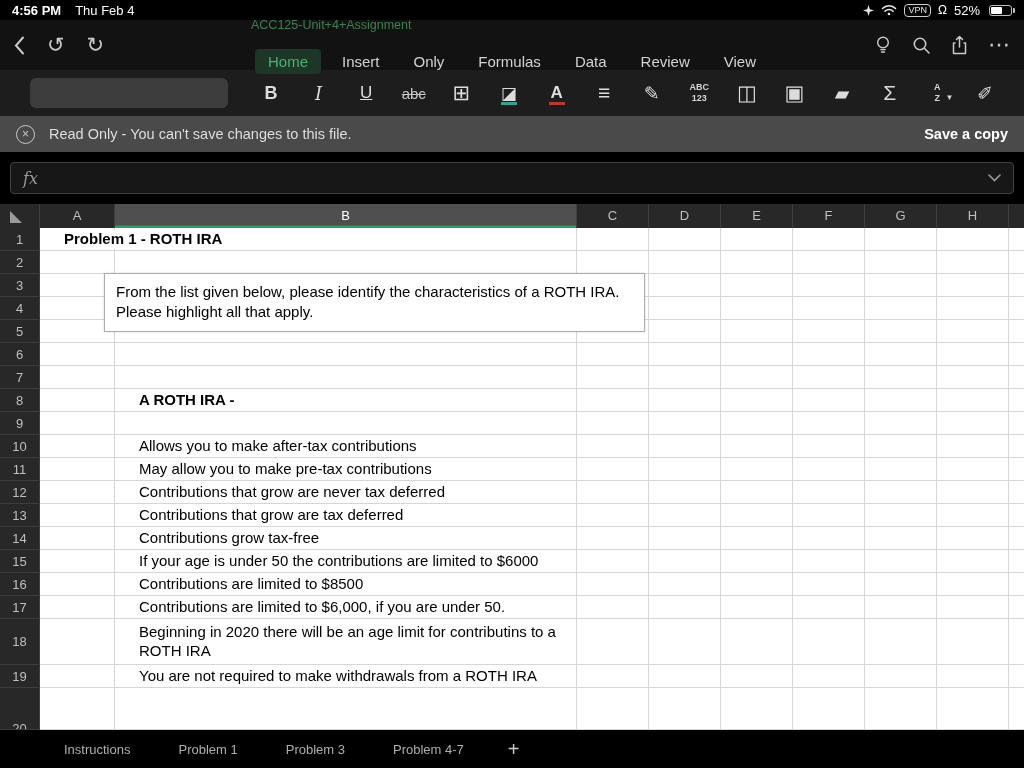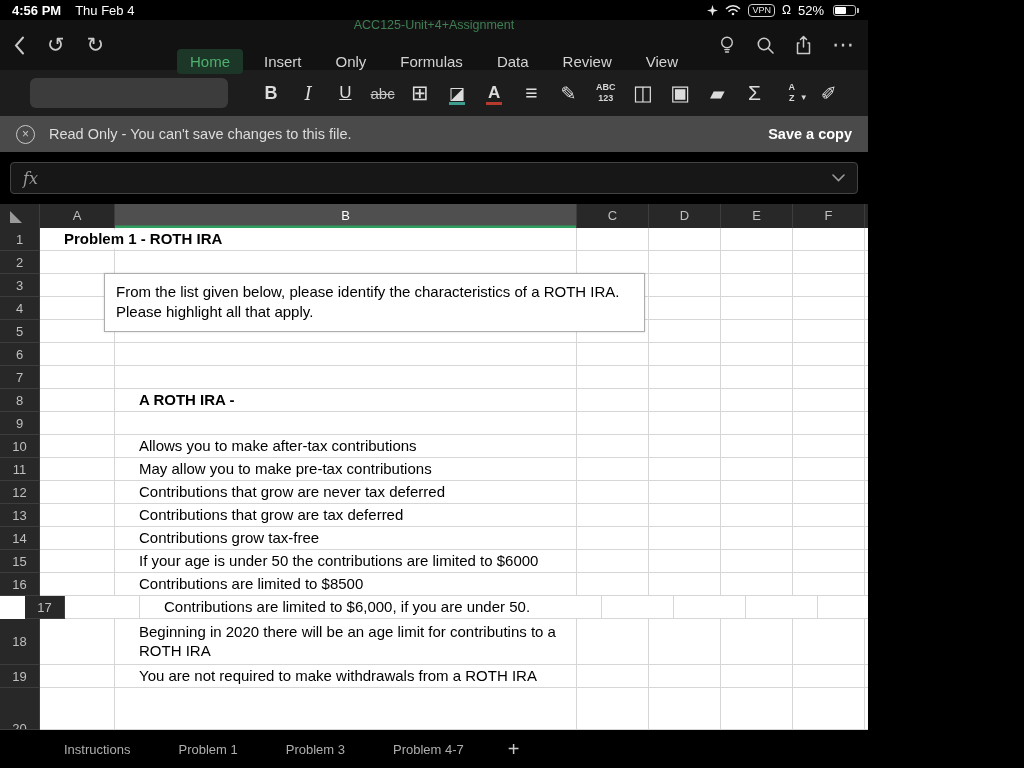--- a/index.html
+++ b/index.html
@@ -1,35 +1,35 @@
 <!DOCTYPE html>
 <html><head>
 <meta charset="utf-8">
 <style>
   * { box-sizing: border-box; margin: 0; padding: 0; }
   html,body { width:1024px; height:768px; overflow:hidden; }
   body { font-family:"Liberation Sans", sans-serif; background:#000; }
-  .app { position:relative; width:868px; height:768px; display:flex; flex-direction:column; background:#000; }
+  .app { position:relative; width:1024px; height:768px; display:flex; flex-direction:column; background:#000; }
 
   
   .statusbar { height:20px; flex:0 0 20px; background:#000; color:#fff; display:flex; align-items:center; justify-content:space-between; padding:0 12px; font-size:13px; }
   .statusbar .left { display:flex; gap:14px; }
   .statusbar .left .time { font-weight:bold; }
   .statusbar .right { display:flex; align-items:center; gap:7px; }
   .vpn-pill { border:1px solid #cfcfcf; border-radius:4px; font-size:9px; padding:0 3px; line-height:11px; color:#e8e8e8; }
   .headset { font-size:12px; }
   .battery { width:23px; height:11px; border:1px solid #bdbdbd; border-radius:3px; position:relative; margin-left:2px; }
   .battery i { position:absolute; left:1px; top:1px; bottom:1px; width:50%; background:#fff; border-radius:1px; }
   .battery::after { content:''; position:absolute; right:-4px; top:2.5px; width:2.5px; height:5px; background:#bdbdbd; border-radius:0 1px 1px 0; }
 
   
   .nav { height:50px; flex:0 0 50px; background:#121212; position:relative; display:flex; align-items:center; justify-content:center; }
   .nav .left-icons { position:absolute; left:14px; top:0; bottom:0; display:flex; align-items:center; gap:22px; color:#c9c9c9; }
   .nav .left-icons .glyph { font-size:21px; cursor:default; }
-  .nav .center { display:flex; flex-direction:column; align-items:center; }
+  .nav .center { display:flex; flex-direction:column; }
   .doc-title { font-size:12.5px; color:#3f7f53; margin-top:1px; }
   .rtabs { display:flex; margin-top:17px; }
   .rtab { padding:4px 13px; margin:0 4px; font-size:15px; color:#d2d2d2; border-radius:4px; cursor:default; }
   .rtab.act { background:#1c3627; color:#4fb06f; }
   .nav .right-icons { position:absolute; right:14px; top:0; bottom:0; display:flex; align-items:center; gap:20px; color:#c9c9c9; }
   .nav .right-icons .glyph { font-size:22px; }
 
   
   .toolbar { height:46px; flex:0 0 46px; background:#1d1d1d; display:flex; align-items:center; }
   .namebox { width:198px; height:30px; margin-left:30px; background:#3c3c3c; border-radius:6px; flex:0 0 198px; }
@@ -428,21 +428,21 @@
             <span class="ctext">Contributions are limited to $8500</span>
           </div>
           <div class="cell" style="width: 72px;"></div>
           <div class="cell" style="width: 72px;"></div>
           <div class="cell" style="width: 72px;"></div>
           <div class="cell" style="width: 72px;"></div>
           <div class="cell" style="width: 72px;"></div>
           <div class="cell" style="width: 72px;"></div>
           <div class="cell fillcell"></div>
         </div>
-        <div class="grow" style="height: 23px; padding-left: 25px;">
+        <div class="grow" style="height: 23px;">
           <div class="rowh">17</div>
           <div class="cell" style="width: 75px;"></div>
           <div class="cell" style="width: 462px;">
             <span class="ctext">Contributions are limited to $6,000, if you are under 50.</span>
           </div>
           <div class="cell" style="width: 72px;"></div>
           <div class="cell" style="width: 72px;"></div>
           <div class="cell" style="width: 72px;"></div>
           <div class="cell" style="width: 72px;"></div>
           <div class="cell" style="width: 72px;"></div>

